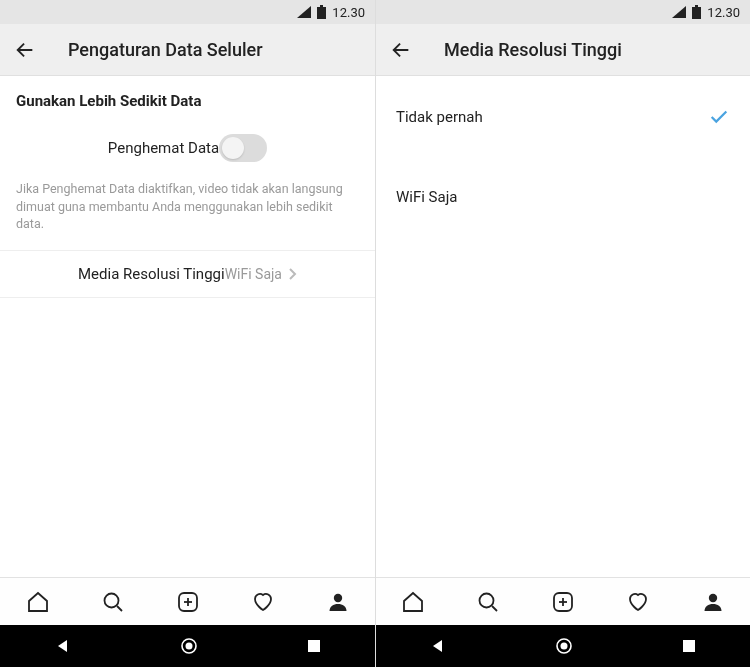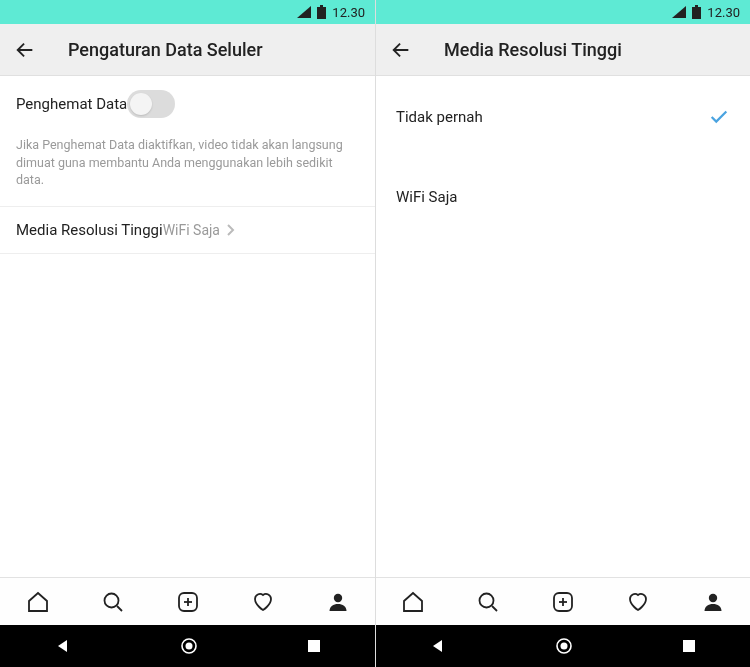--- a/index.html
+++ b/index.html
@@ -17,21 +17,21 @@
     display: flex;
     flex-direction: column;
     background: #fff;
     position: relative;
   }
   .phone + .phone { border-left: 1px solid #ddd; }
 
   
   .statusbar {
     height: 24px;
-    background: #5eead4;
+    background: #e5e5e5;
     display: flex;
     align-items: center;
     justify-content: flex-end;
     padding: 0 10px;
     gap: 6px;
     font-size: 13px;
     color: #222;
   }
   .signal-icon, .battery-icon { display: inline-flex; }
 
@@ -56,21 +56,21 @@
   .content { flex: 1; background: #fff; overflow: hidden; }
   .section-title {
     padding: 16px 16px 10px;
     font-size: 15px;
     font-weight: 700;
     color: #222;
   }
   .row {
     display: flex;
     align-items: center;
-    justify-content: flex-start;
+    justify-content: center;
     padding: 14px 16px;
     font-size: 15px;
     color: #222;
   }
   .row.border-bottom { border-bottom: 1px solid #eee; }
 
   .helper {
     padding: 4px 16px 17px;
     font-size: 12.5px;
     line-height: 1.4;
@@ -162,20 +162,21 @@
   <div class="app-header">
     <span class="back-arrow">
       <svg width="22" height="22" viewBox="0 0 24 24">
           <path fill="none" stroke="#222" stroke-width="2" d="M20 12H4M11 5l-7 7 7 7"></path>
         </svg>
     </span>
     <span class="title">Pengaturan Data Seluler</span>
   </div>
 
   <div class="content">
+    <div class="section-title">Gunakan Lebih Sedikit Data</div>
 
     <div class="row">
       <span>Penghemat Data</span>
       <span class="toggle">
         <span class="knob"></span>
       </span>
     </div>
 
     <div class="helper">Jika Penghemat Data diaktifkan, video tidak akan langsung dimuat guna membantu Anda menggunakan lebih sedikit data.</div>
 

